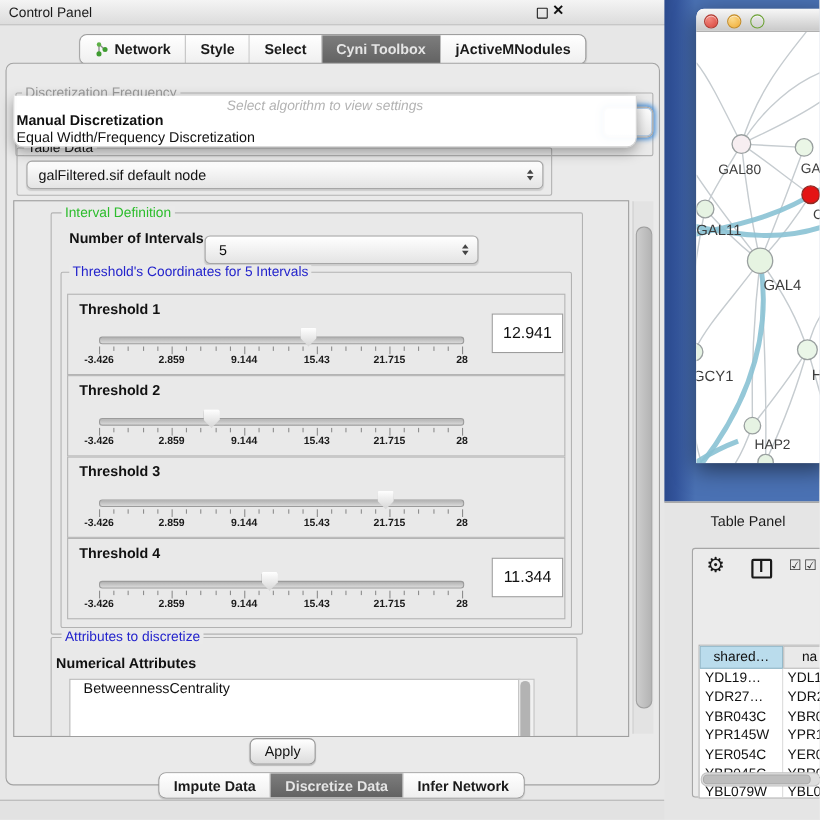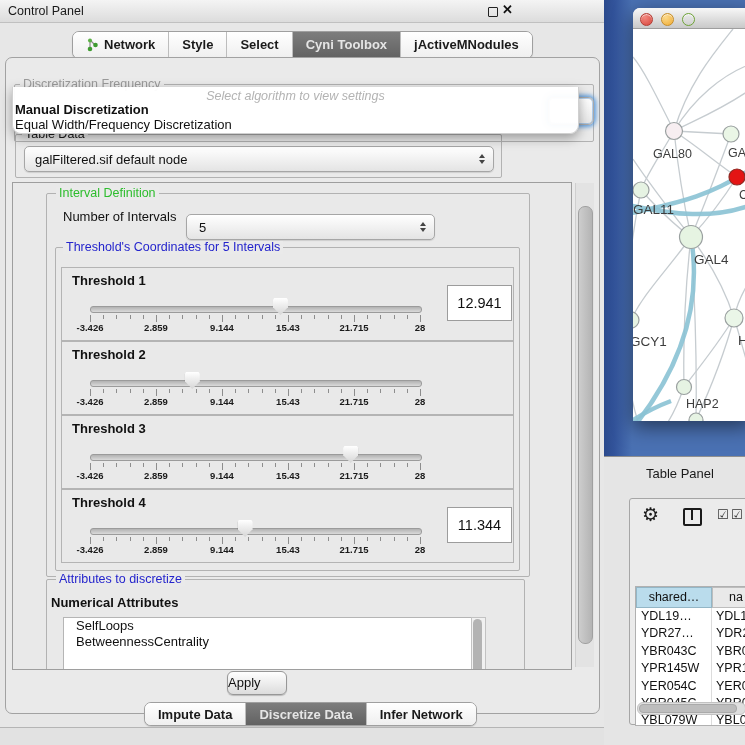--- a/index.html
+++ b/index.html
@@ -47,21 +47,21 @@
   .tri-dn{width:0;height:0;border-left:3.5px solid transparent;border-right:3.5px solid transparent;border-top:4.5px solid #444;}
   
   #viewport{left:12px;top:182px;width:558px;height:486px;border:1px solid #9e9e9e;
     background:#e9e9e9;overflow:hidden;}
   #main-vscroll{left:575px;top:183px;width:18px;height:484px;background:#e3e3e3;border-left:1px solid #cfcfcf;}
   #main-vscroll .thumb{left:2px;top:23px;width:13px;height:436px;border-radius:7px;
     background:linear-gradient(90deg,#cdcdcd,#b4b4b4);border:1px solid #a0a0a0;}
   
   #int-group{left:33px;top:10px;width:482px;height:382px;}
   #int-title{left:43px;top:4px;color:#2dbd2d;}
-  #noi-label{left:50px;top:26px;font-size:13px;font-weight:normal;}
+  #noi-label{left:50px;top:26px;font-size:13px;font-weight:bold;}
   #noi-spinner{left:173px;top:31px;width:247px;height:24px;}
   #noi-spinner .val{padding-left:12px;}
   #thr-group{left:42px;top:64px;width:463px;height:322px;}
   #thr-title{left:50px;top:58px;color:#2424cc;}
   
   .tpanel{position:absolute;left:48px;width:451px;height:72px;border:1px solid #b4b4b4;background:#e9e9e9;}
   .tpanel .tlabel{position:absolute;left:10px;top:5px;font-size:13px;font-weight:bold;}
   .track{position:absolute;left:28px;top:38px;width:330px;height:5px;border-radius:3px;
     background:linear-gradient(#b2b2b2,#dadada);border:1px solid #9b9b9b;}
   .thumb-sl{position:absolute;top:30px;width:15px;height:17px;
@@ -74,21 +74,21 @@
   
   #attr-group{left:33px;top:396px;width:477px;height:110px;}
   #attr-title{left:43px;top:390px;color:#2424cc;}
   #num-attr-label{left:38px;top:412px;font-size:13px;font-weight:bold;}
   #attr-list{left:50px;top:434px;width:408px;height:70px;background:#fff;border:1px solid #b5b5b5;overflow:hidden;}
   #attr-list .item{padding:1px 0 1px 12px;font-size:13px;line-height:14px;}
   #attr-vscroll{left:458px;top:434px;width:13px;height:70px;background:#f1f1f1;border:1px solid #c2c2c2;}
   #attr-vscroll .thumb{left:1px;top:1px;width:9px;height:66px;border-radius:5px;background:#b3b3b3;}
   
   #apply-btn{left:227px;top:671px;width:58px;height:22px;border:1px solid #979797;border-radius:6px;
-    background:linear-gradient(#ffffff,#dcdcdc);font-size:13px;text-align:left;line-height:21px;
+    background:linear-gradient(#ffffff,#dcdcdc);font-size:13px;text-align:center;line-height:21px;
     box-shadow:0 1px 1px rgba(0,0,0,.2);}
   
   #algo-popup{left:12px;top:87px;width:565px;height:46px;background:rgba(255,255,255,.96);
     border:1px solid #d0d0d0;border-top:none;border-radius:0 0 9px 9px;
     box-shadow:0 4px 12px rgba(0,0,0,.35);z-index:40;}
   #algo-hint{left:0;top:2px;width:565px;text-align:center;font-size:12.5px;color:#b3b3b3;font-style:italic;}
   .popt{position:absolute;left:2px;font-size:13px;white-space:nowrap;}
   .popt.bold{font-weight:bold;}
   
   #net-region{left:604px;top:0;width:141px;height:456px;
@@ -335,21 +335,20 @@
         <div class="slabel" style="left: 268px;">21.715</div>
         <div class="slabel" style="left: 334px;">28</div>
         <div class="vbox">11.344</div>
       </div>
     </div>
 
   <div id="attr-group" class="abs group"></div>
   <div id="attr-title" class="abs gtitle" style="color:#2424cc">Attributes to discretize</div>
   <div id="num-attr-label" class="abs">Numerical Attributes</div>
   <div id="attr-list" class="abs">
-      <div class="item">SelfLoops</div>
       <div class="item">BetweennessCentrality</div>
     </div>
   <div id="attr-vscroll" class="abs">
       <div class="abs thumb"></div>
     </div>
 </div>
 <div id="main-vscroll" class="abs">
     <div class="abs thumb"></div>
   </div>
 

